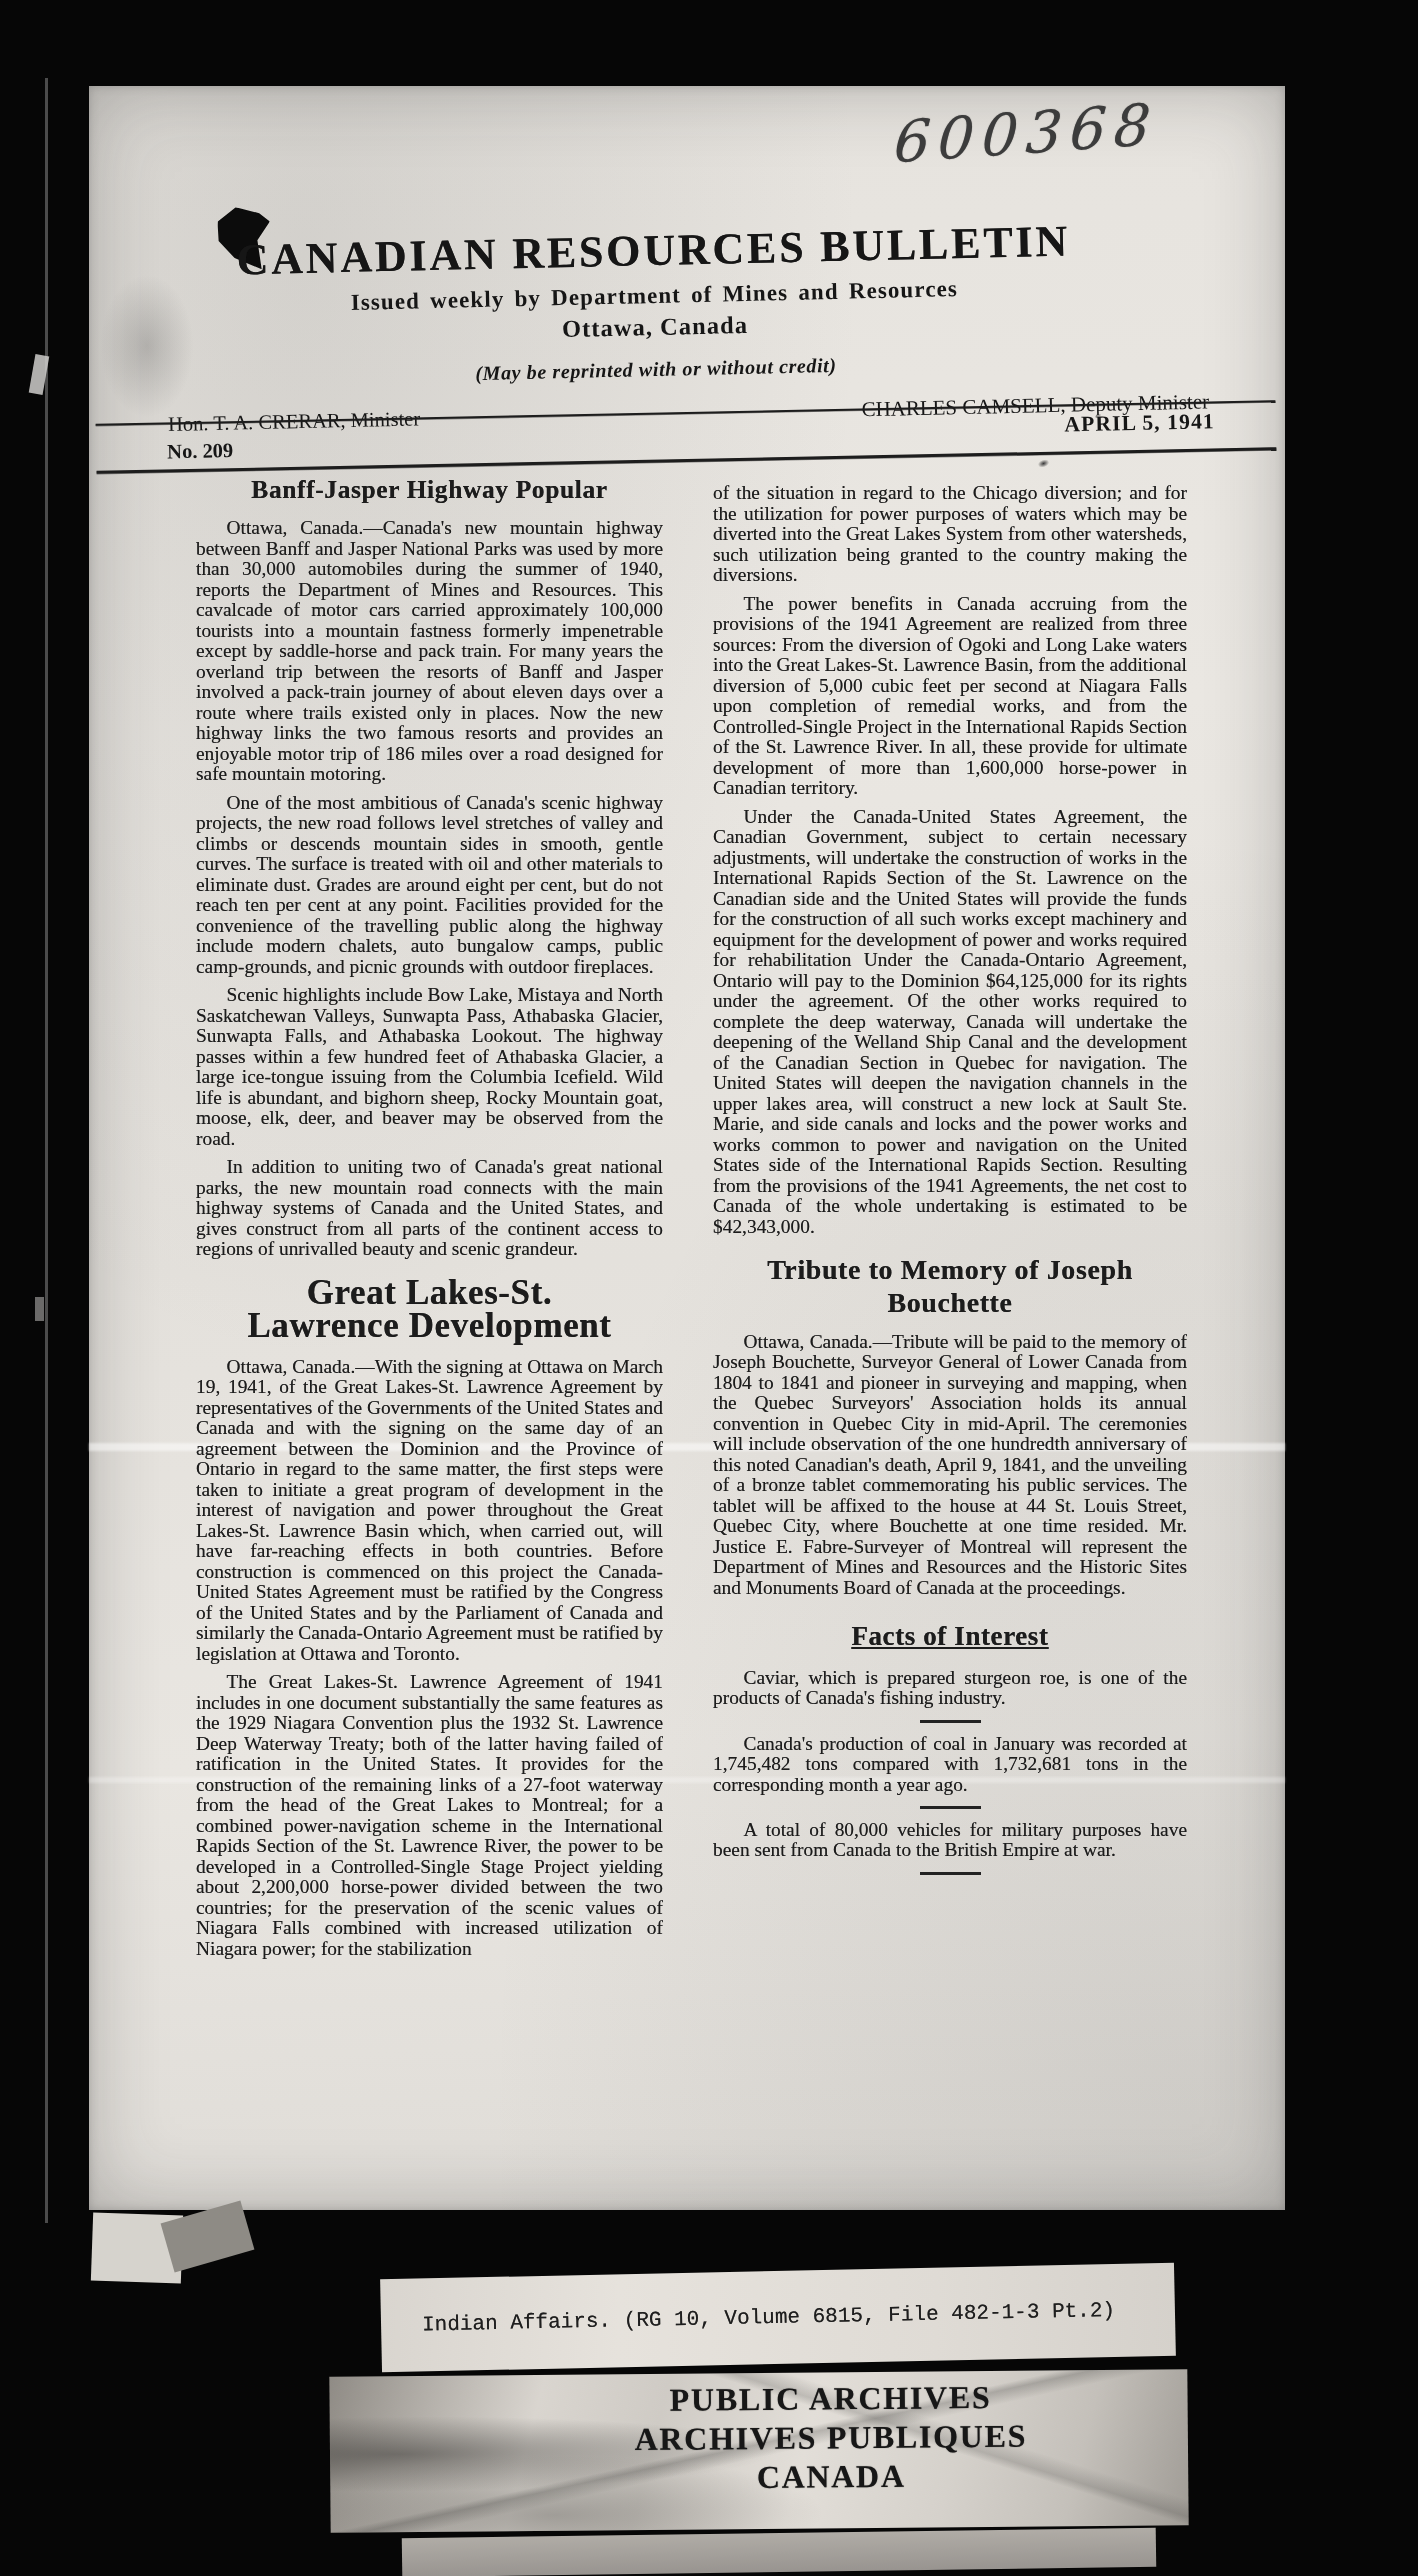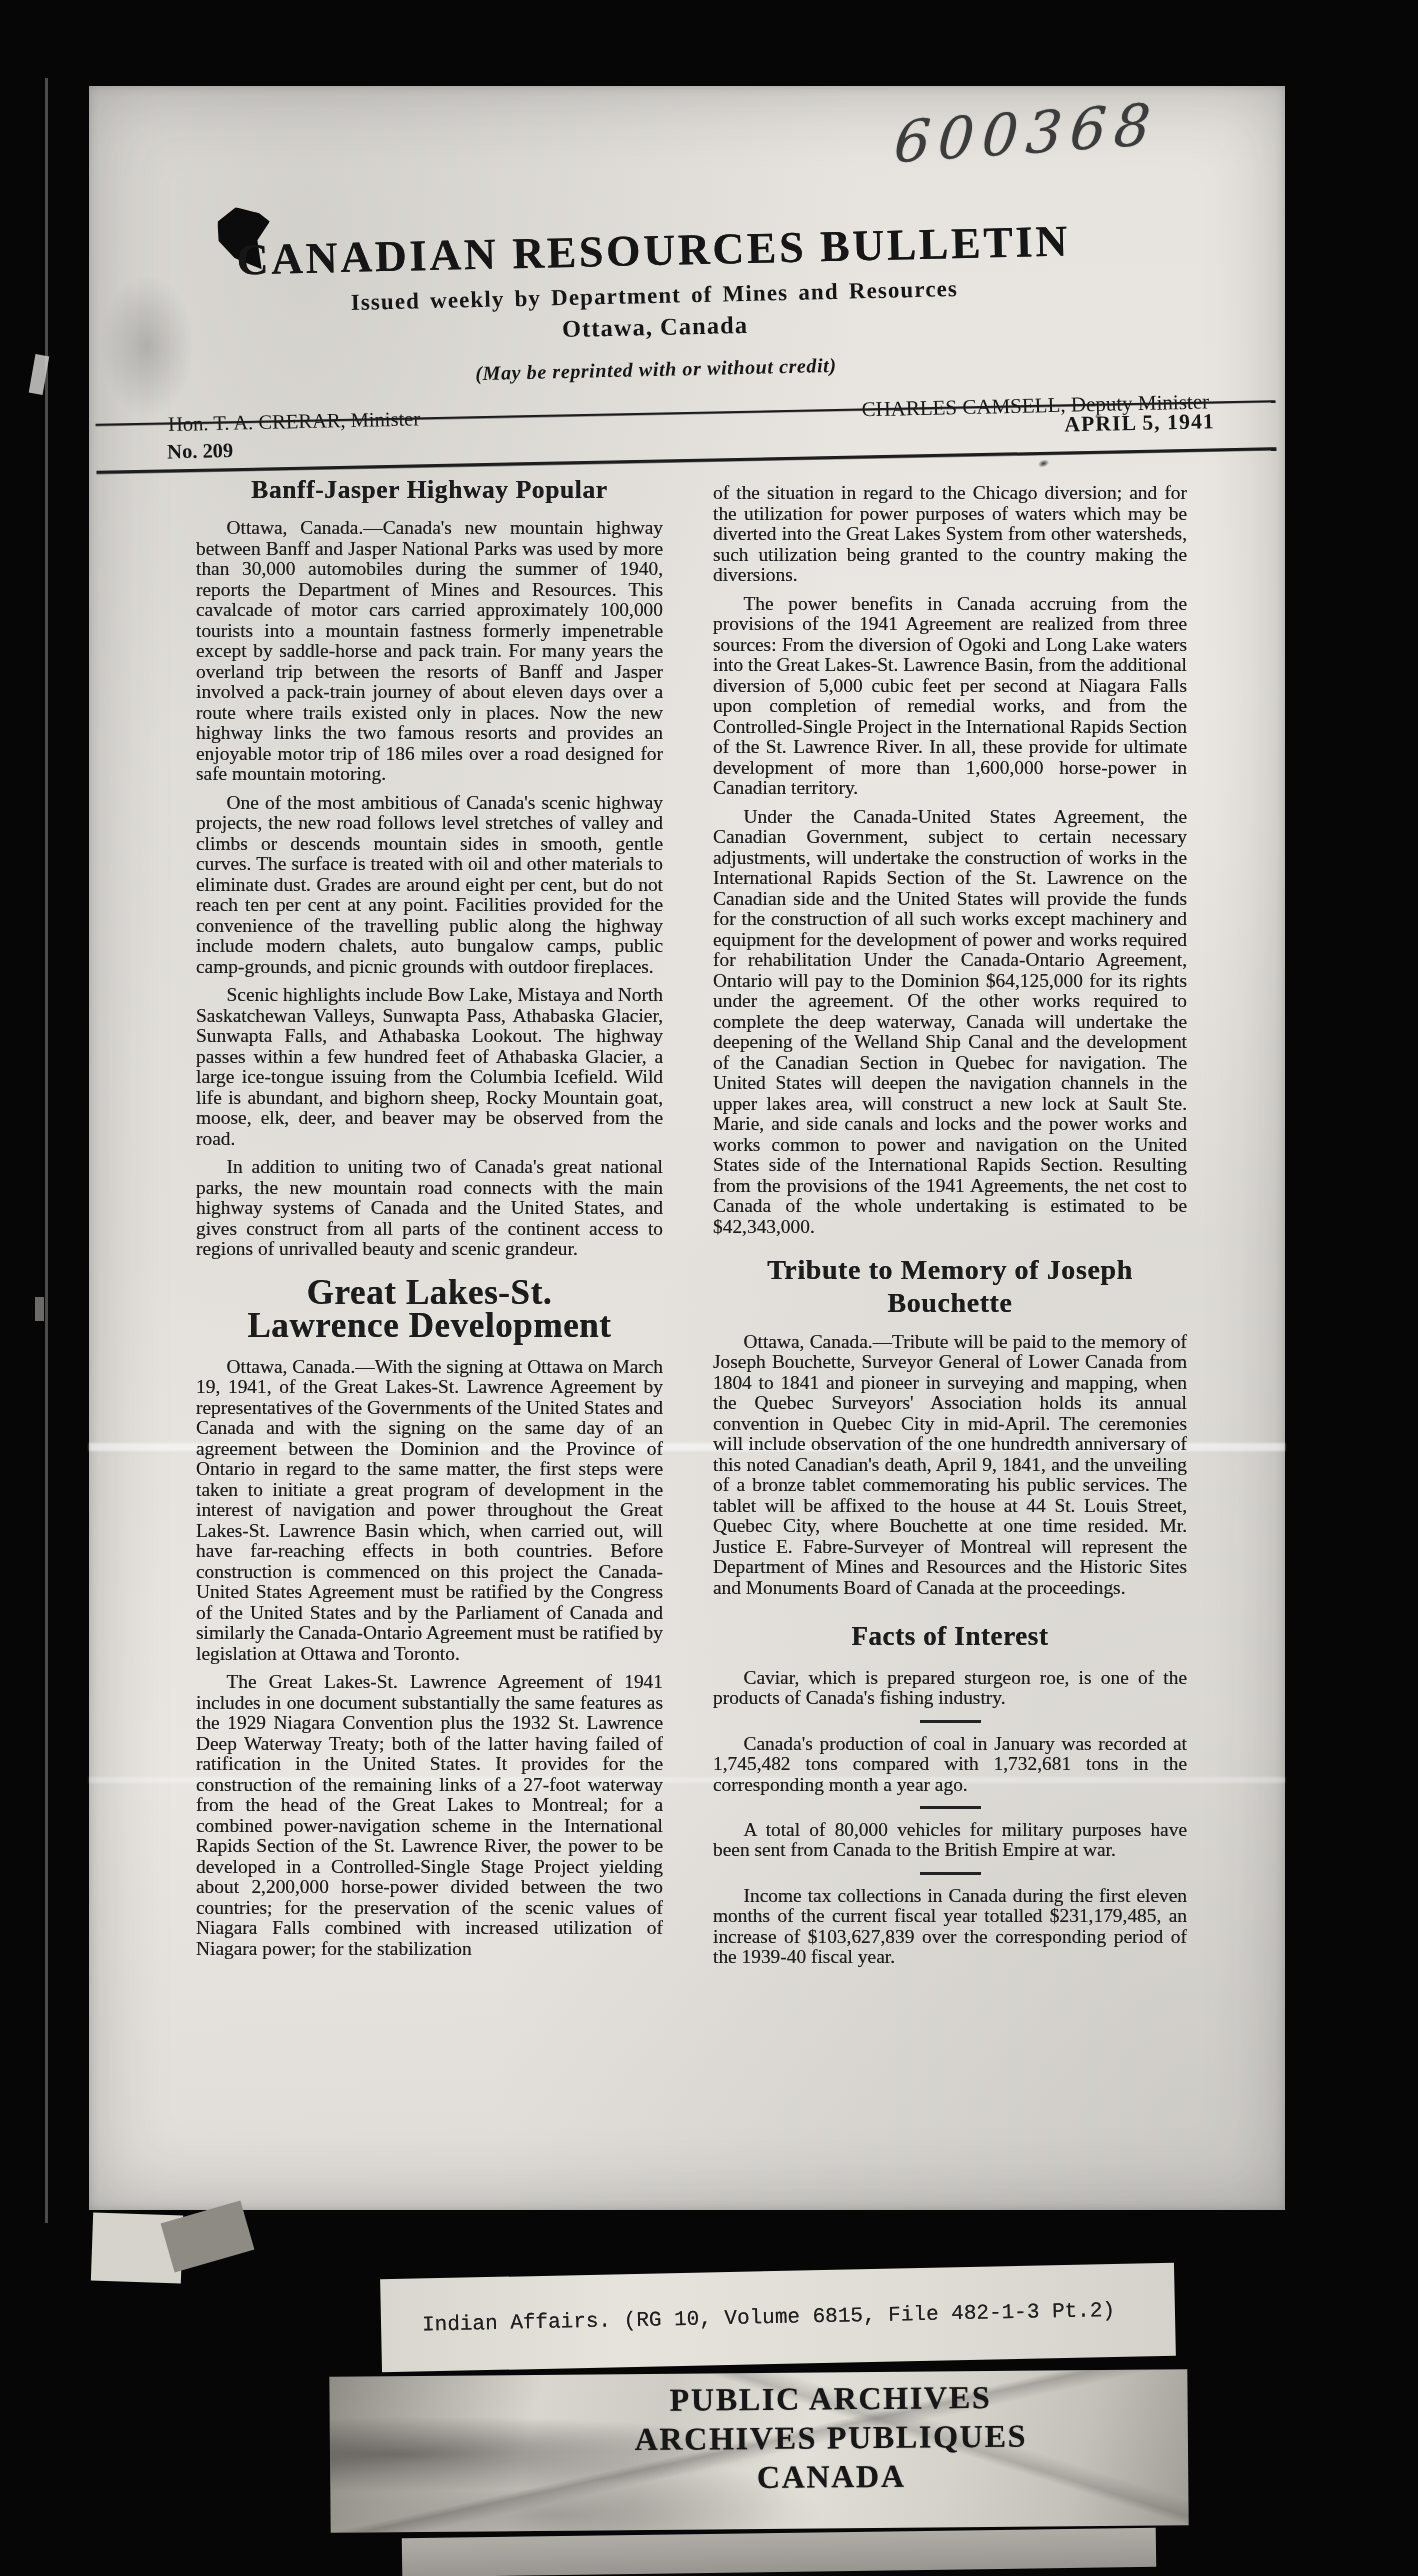--- a/index.html
+++ b/index.html
@@ -56,21 +56,21 @@
   .col{position:absolute;top:389px;color:#1c1c1c;}
   .col-left{left:99px;width:483px;}
   .col-right{left:616px;width:490px;}
   .col p{margin:8px;font-size:19.4px;line-height:20.5px;text-align:justify;text-indent:30.5px;
     text-shadow:0 0 0.6px rgba(25,25,25,.6);}
   .col p.cont{text-indent:0;}
   .article-title{font-size:25.5px;line-height:30px;font-weight:bold;text-align:center;
     margin:0 0 13.3px 0;letter-spacing:0.6px;text-shadow:0 0 0.6px rgba(20,20,20,.8);}
   .article-title.two-line{font-size:35px;line-height:33px;width:388px;margin:16.6px auto 14.4px auto;}
   .article-title.tribute-t{font-size:28px;line-height:33px;width:432px;margin:15.5px auto 13.3px auto;}
-  .article-title.facts-t{font-size:27px;margin:23px auto 16.6px auto;}
+  .article-title.facts-t{font-size:27px;margin:23px auto 16.6px auto;text-decoration:underline;}
   .fact-rule{width:61px;height:2.8px;background:#222;margin:11px auto;}
   
   .film-edge{position:absolute;left:45px;top:78px;width:3.3px;height:2145px;background:rgba(205,205,205,.35);}
   .speck{position:absolute;background:#cfcecb;opacity:.85;}
   
   .tab-left{position:absolute;left:92px;top:2214px;width:90px;height:68px;background:#d6d3cd;transform:rotate(2deg);}
   .tab-wedge{position:absolute;left:166px;top:2211px;width:83px;height:51px;background:#8e8b85;transform:rotate(-16deg);}
   .file-strip{
     position:absolute;left:381px;top:2271px;width:794px;height:93px;
     background:linear-gradient(92deg,#d9d5cf,#e6e2dc 30%,#dfdbd5 70%,#d5d1cb);
@@ -154,21 +154,20 @@
     <p>Under the Canada-United States Agreement, the Canadian Government, subject to certain necessary adjustments, will undertake the construction of works in the International Rapids Section of the St. Lawrence on the Canadian side and the United States will provide the funds for the construction of all such works except machinery and equipment for the development of power and works required for rehabilitation Under the Canada-Ontario Agreement, Ontario will pay to the Dominion $64,125,000 for its rights under the agreement. Of the other works required to complete the deep waterway, Canada will undertake the deepening of the Welland Ship Canal and the development of the Canadian Section in Quebec for navigation. The United States will deepen the navigation channels in the upper lakes area, will construct a new lock at Sault Ste. Marie, and side canals and locks and the power works and works common to power and navigation on the United States side of the International Rapids Section. Resulting from the provisions of the 1941 Agreements, the net cost to Canada of the whole undertaking is estimated to be $42,343,000.</p>
     <h1 class="article-title tribute-t">Tribute to Memory of Joseph Bouchette</h1>
     <p>Ottawa, Canada.—Tribute will be paid to the memory of Joseph Bouchette, Surveyor General of Lower Canada from 1804 to 1841 and pioneer in surveying and mapping, when the Quebec Surveyors' Association holds its annual convention in Quebec City in mid-April. The ceremonies will include observation of the one hundredth anniversary of this noted Canadian's death, April 9, 1841, and the unveiling of a bronze tablet commemorating his public services. The tablet will be affixed to the house at 44 St. Louis Street, Quebec City, where Bouchette at one time resided. Mr. Justice E. Fabre-Surveyer of Montreal will represent the Department of Mines and Resources and the Historic Sites and Monuments Board of Canada at the proceedings.</p>
     <h1 class="article-title facts-t">Facts of Interest</h1>
     <p>Caviar, which is prepared sturgeon roe, is one of the products of Canada's fishing industry.</p>
     <div class="fact-rule"></div>
     <p>Canada's production of coal in January was recorded at 1,745,482 tons compared with 1,732,681 tons in the corresponding month a year ago.</p>
     <div class="fact-rule"></div>
     <p>A total of 80,000 vehicles for military purposes have been sent from Canada to the British Empire at war.</p>
     <div class="fact-rule"></div>
-    <p>Income tax collections in Canada during the first eleven months of the current fiscal year totalled $231,179,485, an increase of $103,627,839 over the corresponding period of the 1939-40 fiscal year.</p>
   </div>
 </div>
 
 <div class="tab-left"></div>
 <div class="tab-wedge"></div>
 
 <div class="file-strip">
   <span>Indian Affairs. (RG 10, Volume 6815, File 482-1-3 Pt.2)</span>
 </div>
 

